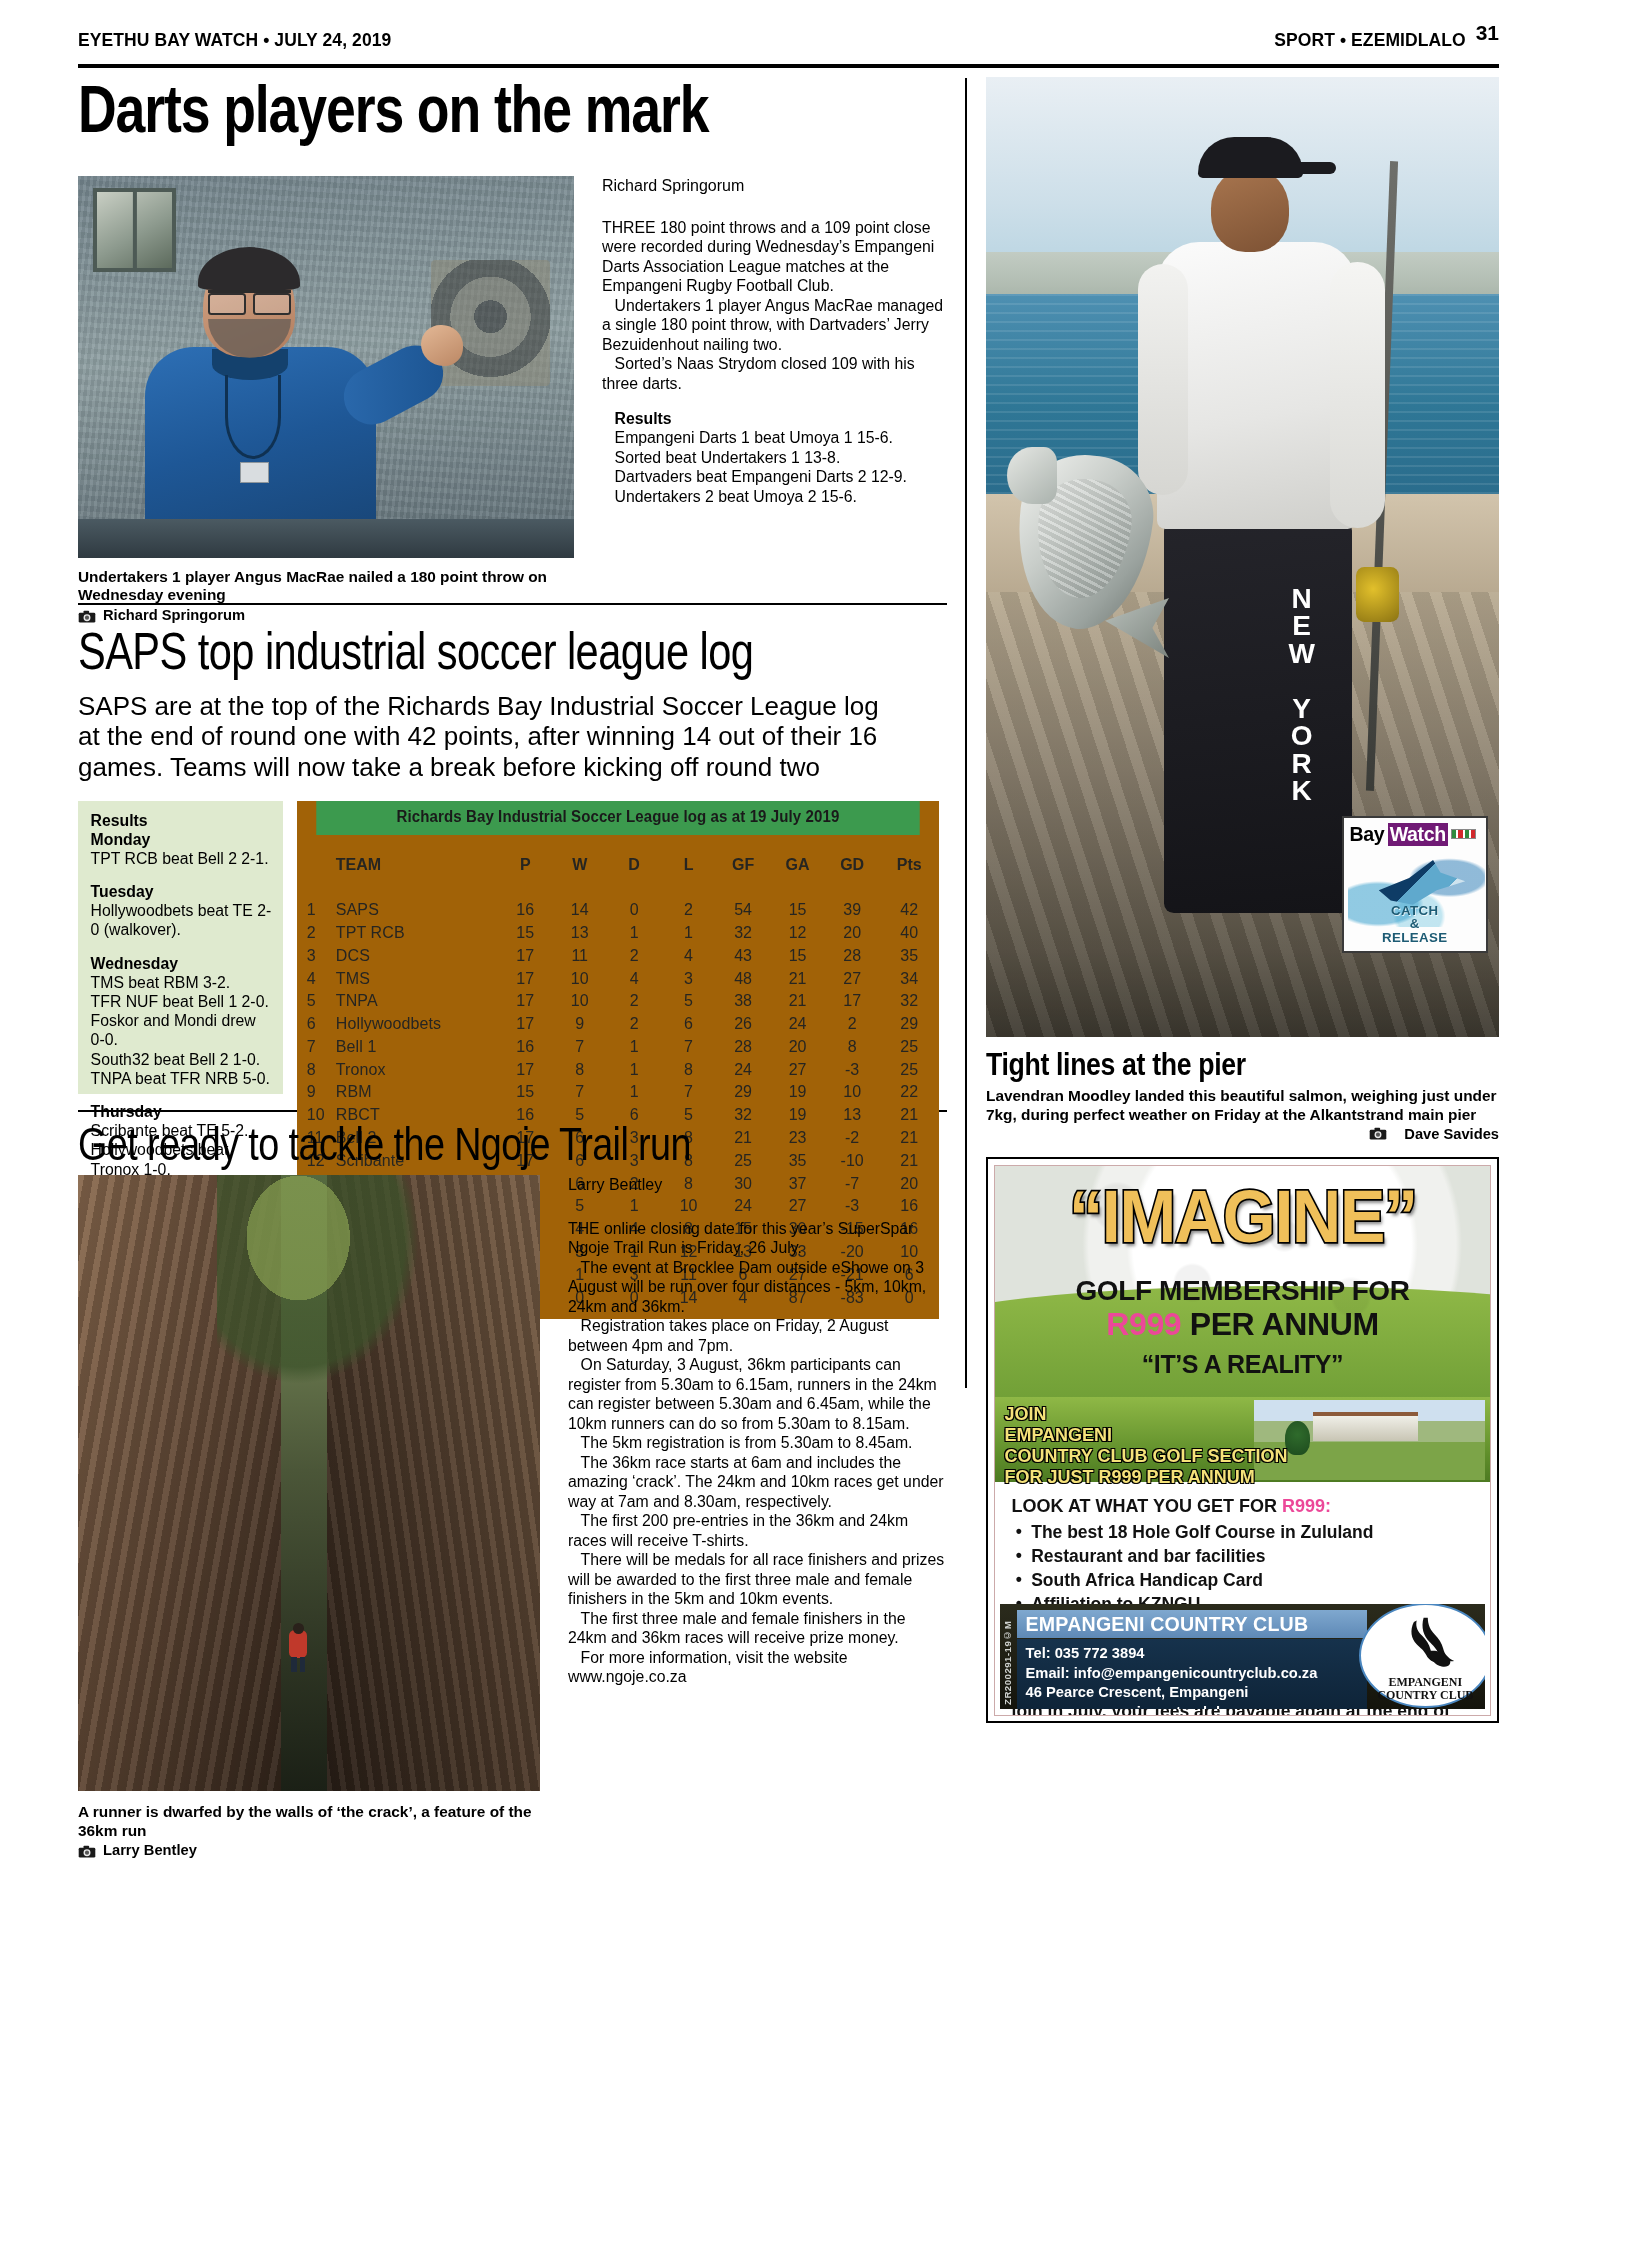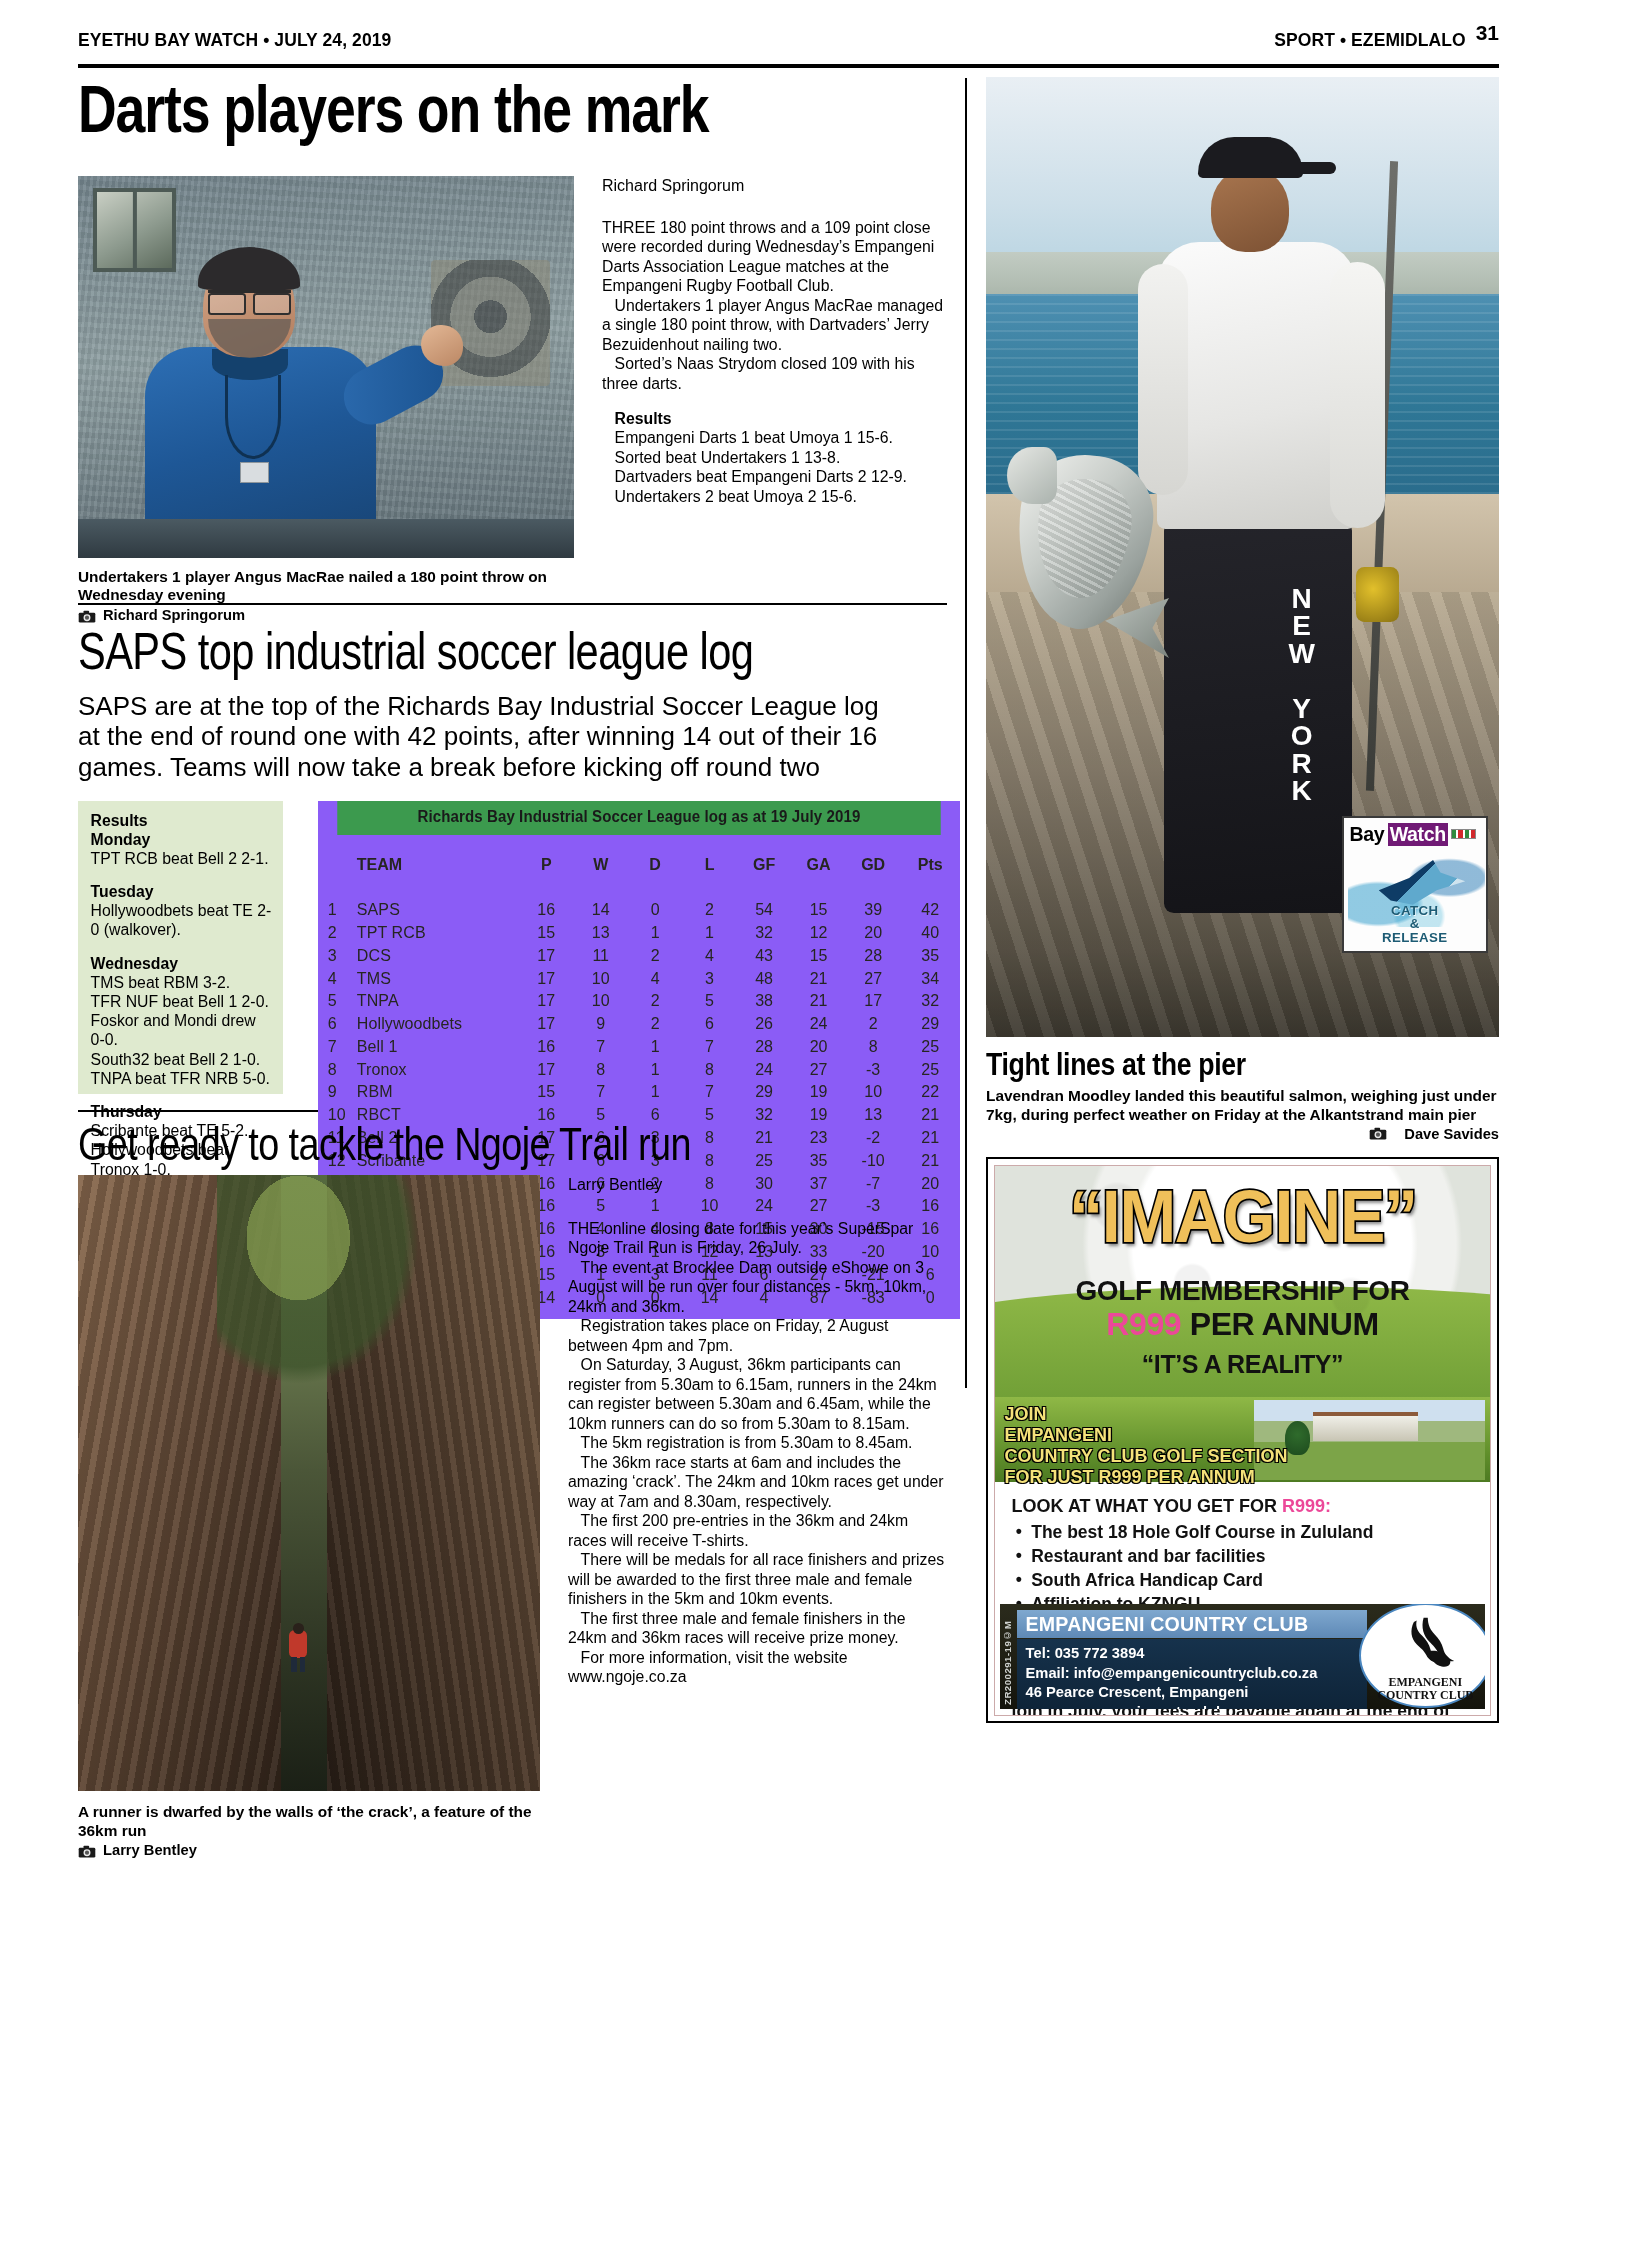--- a/index.html
+++ b/index.html
@@ -168,22 +168,22 @@
   .saps-lower { position: relative; margin-top: 18px; height: 301px; }
   .results-box {
     position:absolute; left: 0; top: 0; width: 205px; height: 293px;
     background: #dfeacf; padding: 9.8px 11.2px 7px 12.6px;
     font-size: 15.8px; line-height: 1.215;
   }
   .results-box .b { font-weight: 700; }
   .results-box .sp { height: 14px; }
 
   .log-table {
-    position:absolute; left: 240px; top: 0; width: 642px;
-    background: #8b5cf6;
+    position:absolute; left: 219px; top: 0; width: 642px;
+    background: #a16207;
   }
   .log-title {
     background: #3c9a4e; color: #1a1a1a; text-align: center;
     font-size: 16px; font-weight: 600; padding: 7.7px 0 8.4px;
     letter-spacing: 0.1px;
     font-family: "Liberation Sans", sans-serif;
     transform: scaleX(.94); transform-origin: center;
   }
   table.log { width: 100%; border-collapse: collapse; }
   table.log th, table.log td {

